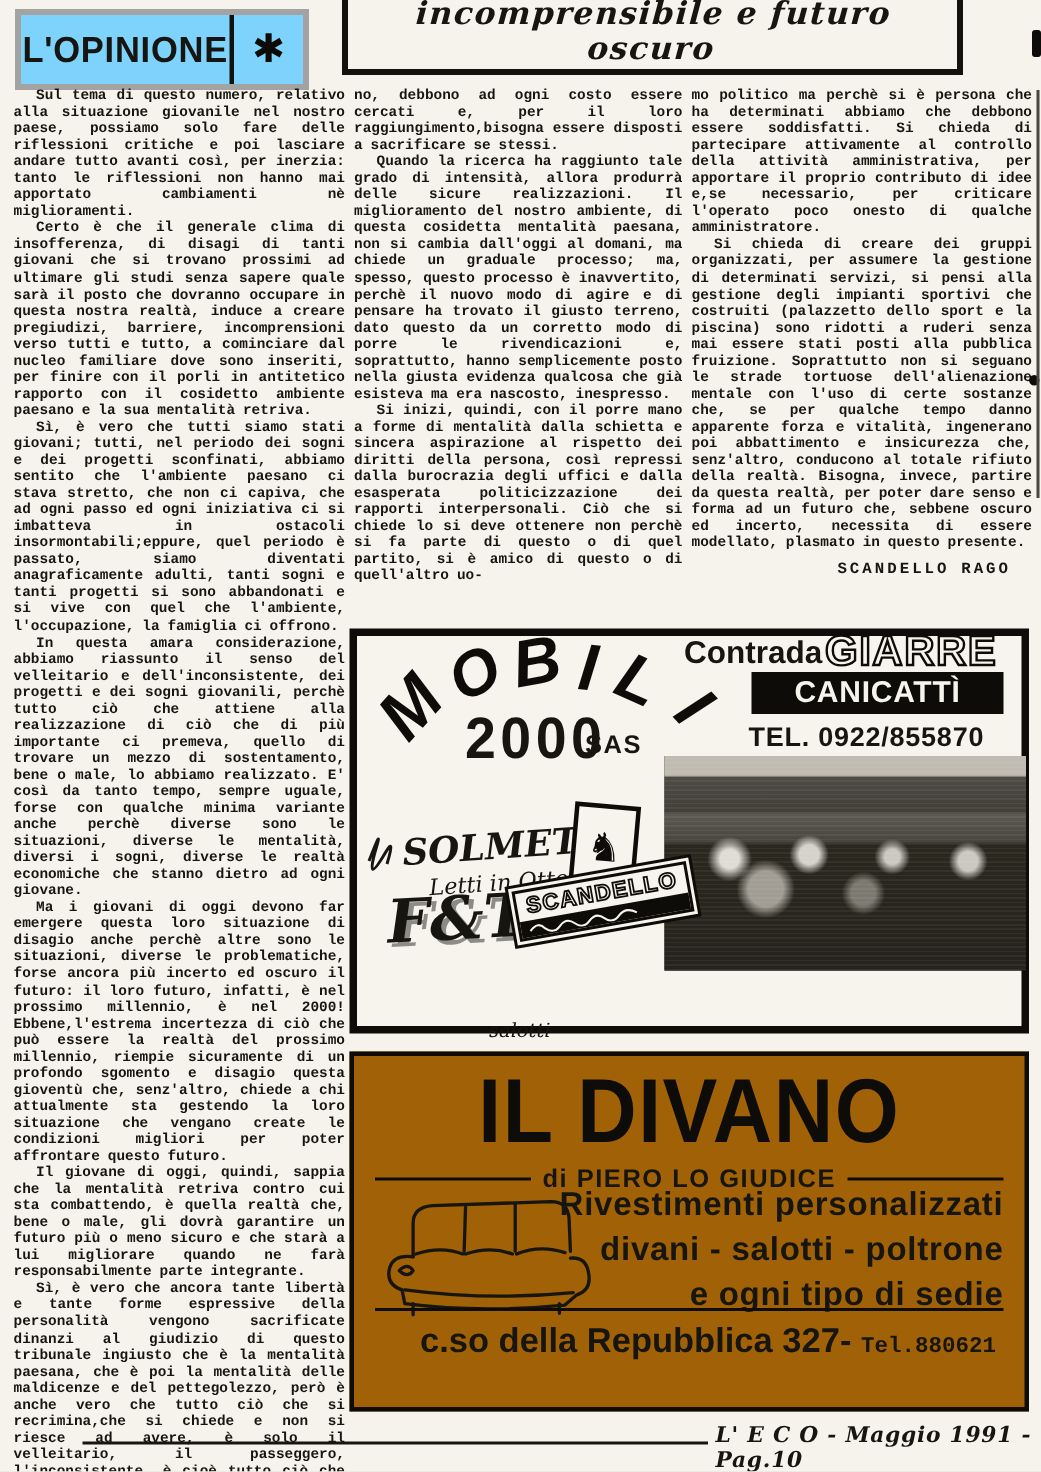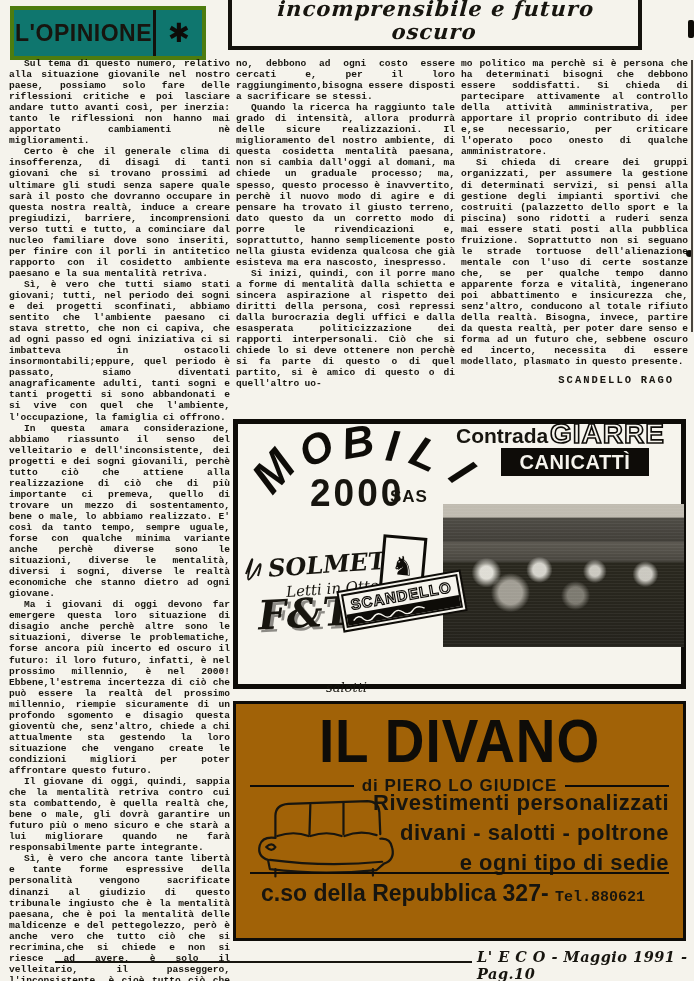--- a/index.html
+++ b/index.html
@@ -1,21 +1,21 @@
 <!DOCTYPE html>
 <html><head>
 <meta charset="utf-8">
 <style>
   html,body{margin:0;padding:0;background:#e8e6e0;}
   .page{position:relative;width:694px;height:981px;background:#f5f3ec;overflow:hidden;
         font-family:"Liberation Mono",monospace;color:#17150f;}
 
   
   .opinion-box{position:absolute;left:10px;top:6px;width:188px;height:46px;
-               border:4px solid #4d7c0f;display:flex;align-items:stretch;background:#0f766e;}
+               border:4px solid #a3a3a3;display:flex;align-items:stretch;background:#7dd3fc;}
   .opinion-label{flex:1;display:flex;align-items:center;justify-content:center;
                  font-family:"Liberation Sans",sans-serif;font-weight:900;font-size:23px;
                  letter-spacing:.5px;transform:scaleY(1.05);}
   .opinion-div{width:3px;background:#13110c;}
   .opinion-ast{width:46px;display:flex;align-items:center;justify-content:center;
                font-size:34px;line-height:1;color:#0d0b08;}
   .title-box{position:absolute;left:228px;top:-10px;width:414px;height:60px;
              border:4px solid #13110c;background:#f5f3ec;
              display:flex;flex-direction:column;justify-content:flex-end;
              padding-bottom:3px;box-sizing:border-box;}
@@ -41,21 +41,21 @@
            font-style:italic;color:#0e0c08;line-height:1;}
   .m2000{position:absolute;left:72px;top:48px;font-family:"Liberation Sans",sans-serif;
          font-weight:900;font-size:37px;letter-spacing:3px;transform:scaleY(1.05);}
   .msas{position:absolute;left:152px;top:63px;font-family:"Liberation Sans",sans-serif;
         font-weight:900;font-size:17px;letter-spacing:1px;}
   .contrada{position:absolute;left:218px;top:0px;font-family:"Liberation Sans",sans-serif;
             font-weight:900;font-size:21px;}
   .giarre{position:absolute;left:312px;top:-6px;font-family:"Liberation Sans",sans-serif;
           font-weight:900;font-size:28px;letter-spacing:1px;color:transparent;
           -webkit-text-stroke:1.6px #0e0c08;}
-  .canicatti{position:absolute;left:263px;top:24px;width:148px;height:28px;background:#0e0c08;
+  .canicatti{position:absolute;left:263px;top:24px;width:168px;height:28px;background:#0e0c08;
              color:#f6f4ed;display:flex;align-items:center;justify-content:center;
              font-family:"Liberation Sans",sans-serif;font-weight:900;font-size:20px;letter-spacing:.5px;}
   .mtel{position:absolute;left:261px;top:57px;font-family:"Liberation Sans",sans-serif;
         font-weight:900;font-size:18px;letter-spacing:.5px;}
   .photo{position:absolute;left:205px;top:80px;width:241px;height:143px;background:#1a1916;
          background-image:
            linear-gradient(to bottom,#b9b4a9 0%,#b9b4a9 9%,#3a3833 10%,#2c2a26 26%,#4a4741 27%,#33312c 40%,#111009 41%,#0c0b07 100%),
            radial-gradient(circle at 18% 48%,rgba(240,238,230,.9) 0 3%,transparent 7%),
            radial-gradient(circle at 40% 46%,rgba(240,238,230,.85) 0 4%,transparent 8%),
            radial-gradient(circle at 63% 47%,rgba(240,238,230,.8) 0 3%,transparent 7%),
@@ -92,21 +92,21 @@
                 letter-spacing:1px;transform:scale(.98,1.08);color:#0e0c08;}
   .divano-subrow{position:absolute;left:14px;right:14px;top:72px;display:flex;align-items:center;gap:8px;}
   .divano-subrow .rule{flex:1;height:2px;background:#0e0c08;}
   .divano-sub{font-family:"Liberation Sans",sans-serif;font-weight:bold;font-size:17px;
               letter-spacing:1px;white-space:nowrap;}
   .sofa{position:absolute;left:10px;top:86px;}
   .divano-lines{position:absolute;right:14px;top:84px;width:300px;text-align:right;
                 font-family:"Liberation Sans",sans-serif;font-weight:900;font-size:22px;
                 line-height:30px;letter-spacing:.5px;}
   .divano-rule2{position:absolute;left:14px;right:14px;top:168px;height:2px;background:#0e0c08;}
-  .divano-addr{position:absolute;left:0;right:0;top:176px;
+  .divano-addr{position:absolute;left:0;right:0;top:176px;text-align:center;
                font-family:"Liberation Sans",sans-serif;font-weight:900;font-size:23px;padding-left:25px;}
   .divano-addr .tel{font-family:"Liberation Mono",monospace;font-weight:bold;font-size:15px;}
   .divano-city{position:absolute;left:0;right:0;top:204px;text-align:center;
                font-family:"Liberation Sans",sans-serif;font-weight:900;font-size:24px;letter-spacing:1px;}
 
   
   .footer-rule{position:absolute;left:55px;top:961px;width:417px;height:2px;background:#17150f;}
   .footer-text{position:absolute;left:477px;top:948px;font-family:"DejaVu Serif",serif;
                font-style:italic;font-weight:bold;font-size:14.5px;letter-spacing:.5px;}
 
@@ -141,39 +141,40 @@
     <p class="ind">Sì, è vero che ancora tante libertà e tante forme espressive della personalità vengono sacrificate dinanzi al giudizio di questo tribunale ingiusto che è la mentalità paesana, che è poi la mentalità delle maldicenze e del pettegolezzo, però è anche vero che tutto ciò che si recrimina,che si chiede e non si riesce ad avere, è solo il velleitario, il passeggero, l'inconsistente, è cioè tutto ciò che non è necessario e che, presto, cadrà nel nulla. Tutto ciò che, invece, attiene a legittime aspettative,a condizioni migliori di vivibilità, anche se manca-</p>
   </div>
 
   <div class="col" id="col2">
     <p>no, debbono ad ogni costo essere cercati e, per il loro raggiungimento,bisogna essere disposti a sacrificare se stessi.</p>
     <p class="ind">Quando la ricerca ha raggiunto tale grado di intensità, allora produrrà delle sicure realizzazioni. Il miglioramento del nostro ambiente, di questa cosidetta mentalità paesana, non si cambia dall'oggi al domani, ma chiede un graduale processo; ma, spesso, questo processo è inavvertito, perchè il nuovo modo di agire e di pensare ha trovato il giusto terreno, dato questo da un corretto modo di porre le rivendicazioni e, soprattutto, hanno semplicemente posto nella giusta evidenza qualcosa che già esisteva ma era nascosto, inespresso.</p>
     <p class="ind">Si inizi, quindi, con il porre mano a forme di mentalità dalla schietta e sincera aspirazione al rispetto dei diritti della persona, così repressi dalla burocrazia degli uffici e dalla esasperata politicizzazione dei rapporti interpersonali. Ciò che si chiede lo si deve ottenere non perchè si fa parte di questo o di quel partito, si è amico di questo o di quell'altro uo-</p>
   </div>
 
   <div class="col" id="col3">
-    <p>mo politico ma perchè si è persona che ha determinati bisogni che debbono essere soddisfatti. Si chieda di partecipare attivamente al controllo della attività amministrativa, per apportare il proprio contributo di idee e,se necessario, per criticare l'operato poco onesto di qualche amministratore.</p>
+    <p>mo politico ma perchè si è persona che ha determinati abbiamo che debbono essere soddisfatti. Si chieda di partecipare attivamente al controllo della attività amministrativa, per apportare il proprio contributo di idee e,se necessario, per criticare l'operato poco onesto di qualche amministratore.</p>
     <p class="ind">Si chieda di creare dei gruppi organizzati, per assumere la gestione di determinati servizi, si pensi alla gestione degli impianti sportivi che costruiti (palazzetto dello sport e la piscina) sono ridotti a ruderi senza mai essere stati posti alla pubblica fruizione. Soprattutto non si seguano le strade tortuose dell'alienazione mentale con l'uso di certe sostanze che, se per qualche tempo danno apparente forza e vitalità, ingenerano poi abbattimento e insicurezza che, senz'altro, conducono al totale rifiuto della realtà. Bisogna, invece, partire da questa realtà, per poter dare senso e forma ad un futuro che, sebbene oscuro ed incerto, necessita di essere modellato, plasmato in questo presente.</p>
     <div class="byline">SCANDELLO RAGO</div>
   </div>
 
   <div class="mobili-ad">
     <span class="mletter" style="left:16px;top:24px;font-size:46px;transform:rotate(-48deg);">M</span>
     <span class="mletter" style="left:62px;top:4px;font-size:42px;transform:rotate(-28deg);">O</span>
     <span class="mletter" style="left:104px;top:-4px;font-size:44px;transform:rotate(-10deg);">B</span>
     <span class="mletter" style="left:148px;top:0px;font-size:44px;transform:rotate(6deg);">I</span>
     <span class="mletter" style="left:174px;top:8px;font-size:44px;transform:rotate(24deg);">L</span>
     <span class="mletter" style="left:218px;top:26px;font-size:44px;transform:rotate(46deg);">I</span>
 
     <div class="m2000">2000</div>
     <div class="msas">SAS</div>
 
     <div class="contrada">Contrada</div>
     <div class="giarre">GIARRE</div>
     <div class="canicatti">CANICATTÌ</div>
+    <div class="mtel">TEL. 0922/855870</div>
 
     <div class="photo">
       <div class="photo-grain"></div>
     </div>
 
     <svg class="scribble" width="30" height="60" viewBox="0 0 30 60">
       <path d="M6 38 q10 -26 4 -6 q-6 22 6 2 q8 -14 2 6" fill="none" stroke="#17150f" stroke-width="2"></path>
     </svg>
 
     <div class="solmet">SOLMET...</div>

